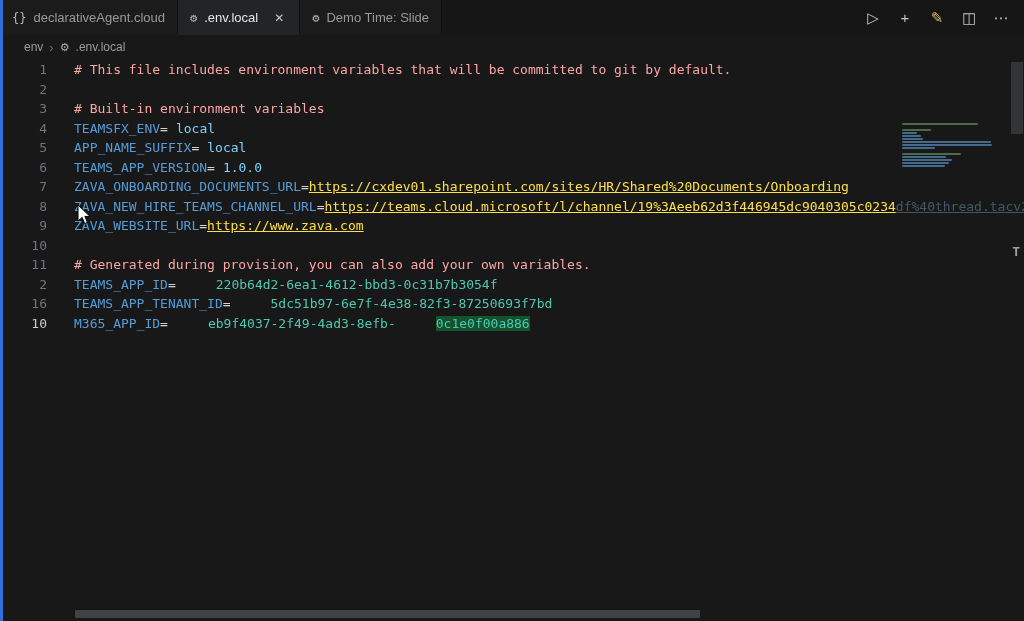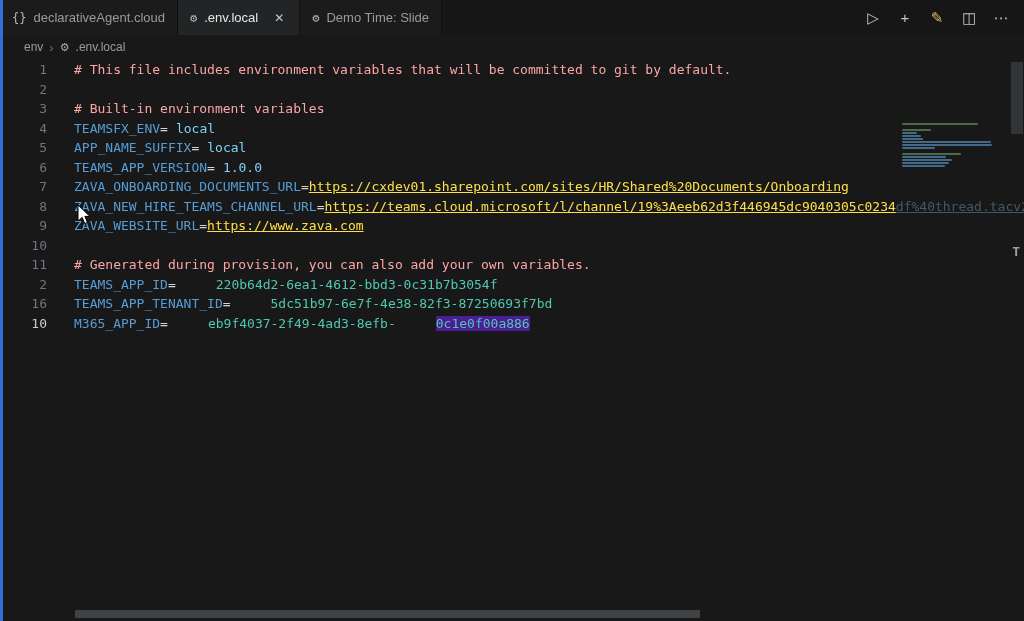--- a/index.html
+++ b/index.html
@@ -34,21 +34,21 @@
   .gutter{width:47px;flex:0 0 47px;text-align:right;color:#6e7681;user-select:none;}
   .line.active .gutter{color:#cccccc;}
   .code{padding-left:27px;overflow:hidden;white-space:pre;flex:1;}
   .tk-comment{color:#fca5a5;}
   .tk-key{color:#569cd6;}
   .tk-eq{color:#d4d4d4;}
   .tk-str{color:#7dd3fc;margin-left:8px;}
   .tk-url{color:#fde047;text-decoration:underline;}
   .tk-val{color:#4ec9b0;margin-left:40px;}
   .tk-ghost{color:#9cdcfe;opacity:.32;text-decoration:underline;}
-  .sel{background:#4c1d95;border-radius:1px;}
+  .sel{background:#14532d;border-radius:1px;}
 
   
   #minimap{position:absolute;right:30px;top:64px;width:92px;}
   .mm-bar{height:2px;margin-bottom:1px;border-radius:1px;opacity:.8;}
 
   
   #vscroll-track{position:absolute;right:0;top:59px;width:14px;height:562px;background:transparent;}
   #vscroll-thumb{position:absolute;right:1px;top:3px;width:12px;height:72px;background:rgba(120,130,140,.28);}
   #hscroll-thumb{position:absolute;left:75px;bottom:3px;width:625px;height:8px;background:#3f4346;border-radius:1px;}
   #scroll-letter{position:absolute;right:4px;top:244px;color:#9aa0a6;font-family:"DejaVu Sans Mono",monospace;

